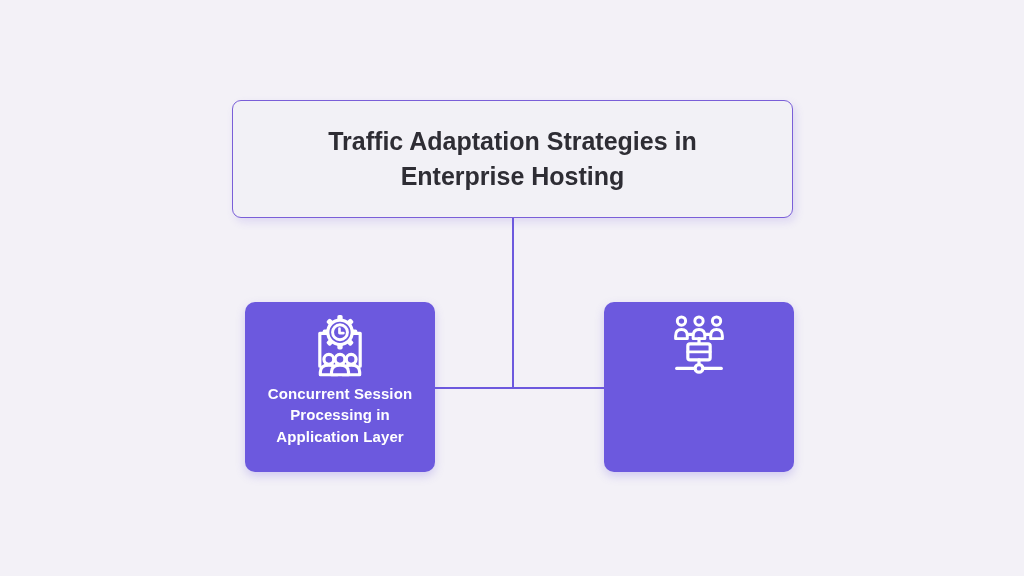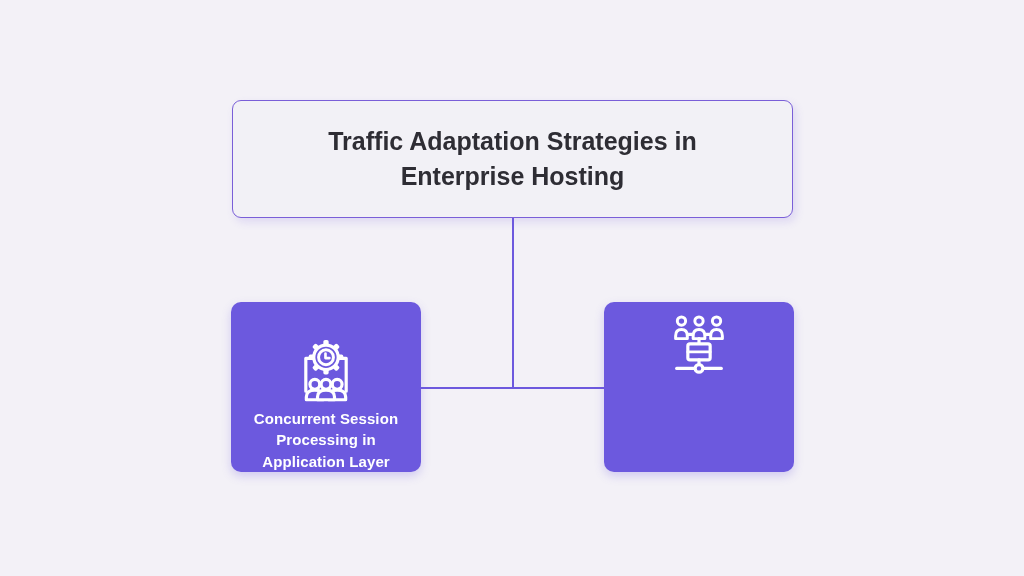--- a/index.html
+++ b/index.html
@@ -55,21 +55,21 @@
     position:absolute;
     top:302px;
     width:190px; height:170px;
     background:var(--node-fill);
     border-radius:10px;
     display:flex;
     flex-direction:column;
     align-items:center;
     box-shadow:0 4px 10px rgba(109,89,222,0.25);
   }
-  .child-node.left{ left:231px;justify-content:flex-end; }
+  .child-node.left{ left:245px; }
   .child-node.right{ left:604px; }
   .node-icon{
     margin-top:9px;
     width:68px; height:68px;
     display:block;
     flex:0 0 auto;
   }
   .node-label{
     margin-top:4px;
     text-align:center;

